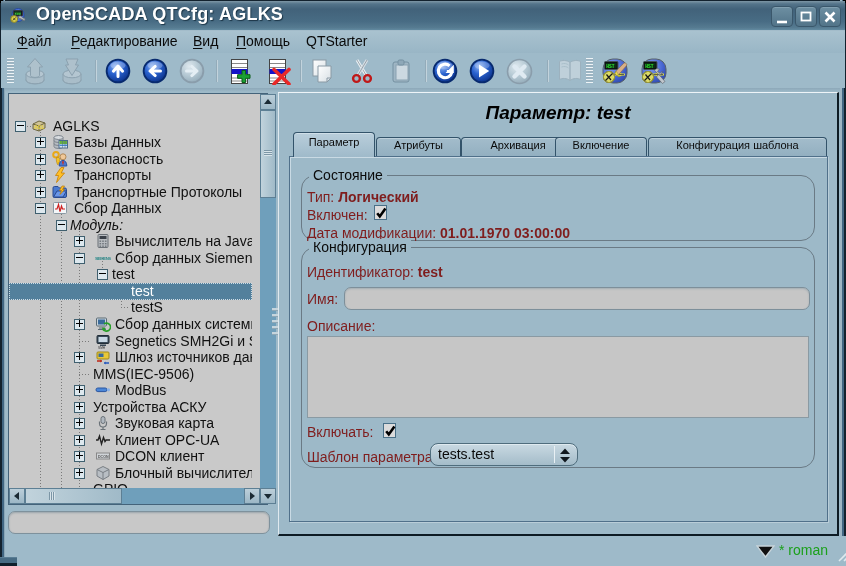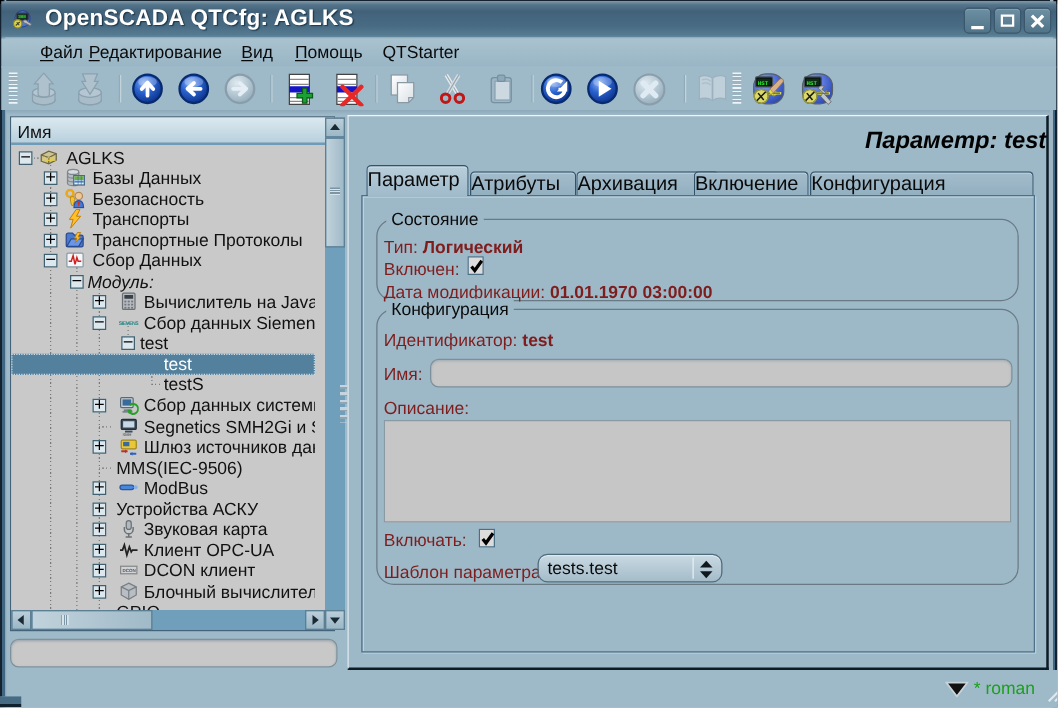--- a/index.html
+++ b/index.html
@@ -42,22 +42,22 @@
 .sbtn{background:linear-gradient(#bccfda,#9cb7c6);border:1px solid #5d7f94;box-sizing:border-box}
 .sthumb{background:linear-gradient(90deg,#c1d3dc,#a0bac8);border:1px solid #5d7f94;box-sizing:border-box}
 #vsc{left:251px;top:0px;width:16px;height:410px;background:#6f9fbb}
 #hsc{left:0px;top:394px;width:251px;height:16px;background:#6f9fbb}
 
 #ledit{left:8px;top:511px;width:262px;height:23px;background:#c8c8c8;border:1px solid #7e919c;border-radius:7px;box-sizing:border-box;box-shadow:inset 0 1px 2px #9aa5ab}
 
 #sgrip{left:272px;top:308px;width:6px;height:30px;background:repeating-linear-gradient(#c6d5dd 0 2px,#8fa7b5 2px 3px,rgba(0,0,0,0) 3px 6px)}
 
 #rpan{left:278px;top:92px;width:561px;height:444px;background:#9db9c8;border-top:1px solid #eef4f8;border-left:1px solid #dfe9ef;border-right:2px solid #0d1b24;border-bottom:2px solid #0d1b24;box-sizing:border-box}
-#rttl{left:0;top:9px;width:558px;text-align:right;font-size:19px;font-weight:bold;font-style:italic;color:#000}
-.tab{position:absolute;box-sizing:border-box;border:1px solid #33536a;border-bottom:none;border-radius:4px 4px 0 0;font-size:16px;text-align:left;color:#0a0a0a}
+#rttl{left:0;top:9px;width:558px;text-align:center;font-size:19px;font-weight:bold;font-style:italic;color:#000}
+.tab{position:absolute;box-sizing:border-box;border:1px solid #33536a;border-bottom:none;border-radius:4px 4px 0 0;font-size:11px;text-align:center;color:#0a0a0a}
 .tabi{top:44px;height:20px;background:linear-gradient(#a3bccb,#92afc0);box-shadow:inset 0 1px 0 #bed0db;padding-top:1px}
 .taba{top:39px;height:25px;background:linear-gradient(#b9cedb,#9fbaca);box-shadow:inset 0 1px 0 #cfdfe8;padding-top:3px;z-index:3}
 #pane{left:10px;top:63px;width:539px;height:366px;background:#9db9c8;border:1px solid #50708a;box-sizing:border-box;box-shadow:inset 1px 1px 0 #c9dae4,1px 1px 0 #b9cdd8}
 .gbox{position:absolute;border:1px solid #6a7a85;border-radius:14px;box-sizing:border-box}
 .glab{position:absolute;top:-9px;left:7px;background:#9db9c8;padding:0 4px;font-size:14px;color:#0a0a0a}
 .lb{position:absolute;font-size:14px;color:#7f1d1d;white-space:nowrap}
 .bv{font-weight:bold}
 .cb{position:absolute;width:13px;height:15px;background:#dcdcdc;border:1.5px solid #4a7088;box-sizing:border-box}
 .inp{position:absolute;background:#c6c6c6;border:1px solid #7d8f9a;border-radius:7px;box-sizing:border-box;box-shadow:inset 0 1px 2px #a3aeb4}
 
@@ -89,21 +89,21 @@
         <path d="M6 16 H16" stroke="#fff" stroke-width="2.6"></path>
       </svg>
   <svg class="a" style="left:794px;top:5px" width="22" height="21">
         <rect x="6.5" y="6.5" width="9" height="8" fill="none" stroke="#fff" stroke-width="1.8"></rect>
       </svg>
   <svg class="a" style="left:818px;top:5px" width="22" height="21">
         <path d="M6.5 6.5 L15.5 15.5 M15.5 6.5 L6.5 15.5" stroke="#fff" stroke-width="2.6"></path>
       </svg>
 </div>
 <div class="a" id="mbar">
-  <span class="a mi" style="left:31px"><u>Ф</u>айл</span>
+  <span class="a mi" style="left:16px"><u>Ф</u>айл</span>
   <span class="a mi" style="left:70px"><u>Р</u>едактирование</span>
   <span class="a mi" style="left:192px"><u>В</u>ид</span>
   <span class="a mi" style="left:235px"><u>П</u>омощь</span>
   <span class="a mi" style="left:305px">QTStarter</span>
 </div>
 <div class="a" id="tool">
 <svg width="0" height="0" style="position:absolute">
         <defs>
 <radialGradient id="gb" cx="38%" cy="30%" r="75%">
             <stop offset="0%" stop-color="#8db3f2"></stop>
@@ -242,23 +242,20 @@
         <rect x="4" y="5" width="10.5" height="5" fill="#0c2c14"></rect>
         <text x="4.2" y="9.8" font-size="4.6" font-weight="bold" fill="#2ee82e" font-family="Liberation Mono">HST</text>
         <circle cx="7" cy="19" r="5.6" fill="#dcda66" stroke="#55552a"></circle>
         <circle cx="7" cy="19" r="5.6" fill="none" stroke="#9a9a40" stroke-width="1"></circle>
         <path d="M3.5 22.5 L10.5 15.5 M4.5 16.5 l4.5 5.5" stroke="#1a1a1a" stroke-width="1.2" fill="none"></path>
         <path d="M13.5 12.5 a4 4 0 0 1 5 -1.5 l-2 2.5 2.5 2 2.3 -2.3 a4 4 0 0 1 -4.3 3.6 L15.5 19 l6 6.5 2.5 -2 -6 -6.8 z" fill="#c0c6cc" stroke="#5a6066" stroke-width=".6"></path>
       </svg>
 </div>
 <div class="a" id="shade"></div>
 <div class="a" id="tree">
-<div class="a" id="thead">
-        <span>Имя</span>
-      </div>
 <div class="a" id="tbody">
 <div class="gv" style="left:31px;top:10px;height:362px"></div>
 <div class="gv" style="left:52px;top:92px;height:280px"></div>
 <div class="gv" style="left:70px;top:109px;height:263px"></div>
 <div class="gv" style="left:93px;top:142px;height:16px"></div>
 <div class="gv" style="left:112px;top:167px;height:24px"></div>
 <div class="gh" style="left:12px;top:10px;width:10px"></div>
 <div class="gh" style="left:112px;top:175px;width:9px"></div>
 <div class="gh" style="left:112px;top:191px;width:9px"></div>
 <div class="gh" style="left:70px;top:225px;width:12px"></div>

